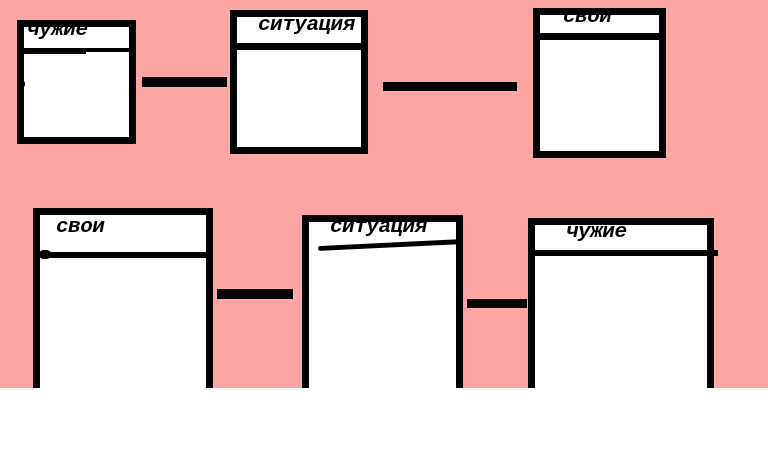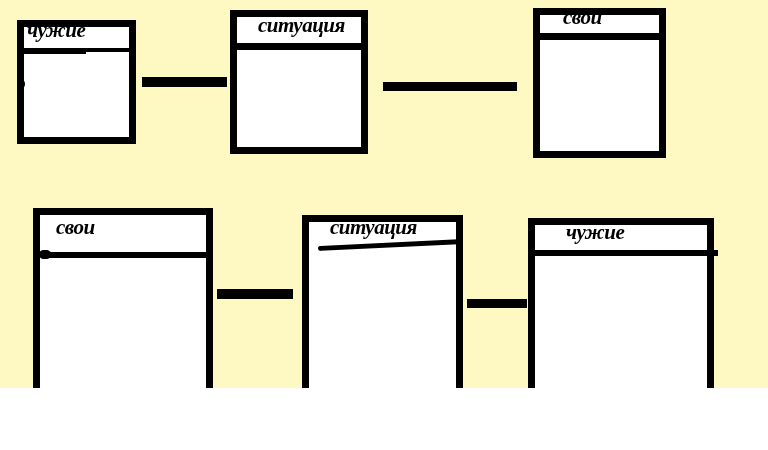--- a/index.html
+++ b/index.html
@@ -1,21 +1,21 @@
 <!DOCTYPE html>
 <html><head>
 <meta charset="utf-8">
 <style>
   html,body{margin:0;padding:0;background:#ffffff;}
   #canvas{
     position:relative;
     width:768px;height:388px;
-    background:#fef9c3;
+    background:#fca5a5;
     overflow:hidden;
-    font-family:Liberation Serif, serif;
+    font-family:Liberation Mono, monospace;
   }
   .box{
     position:absolute;
     background:#ffffff;
     border:7px solid #000000;
     box-sizing:border-box;
   }
   .lbl{
     position:absolute;
     font-weight:bold;

